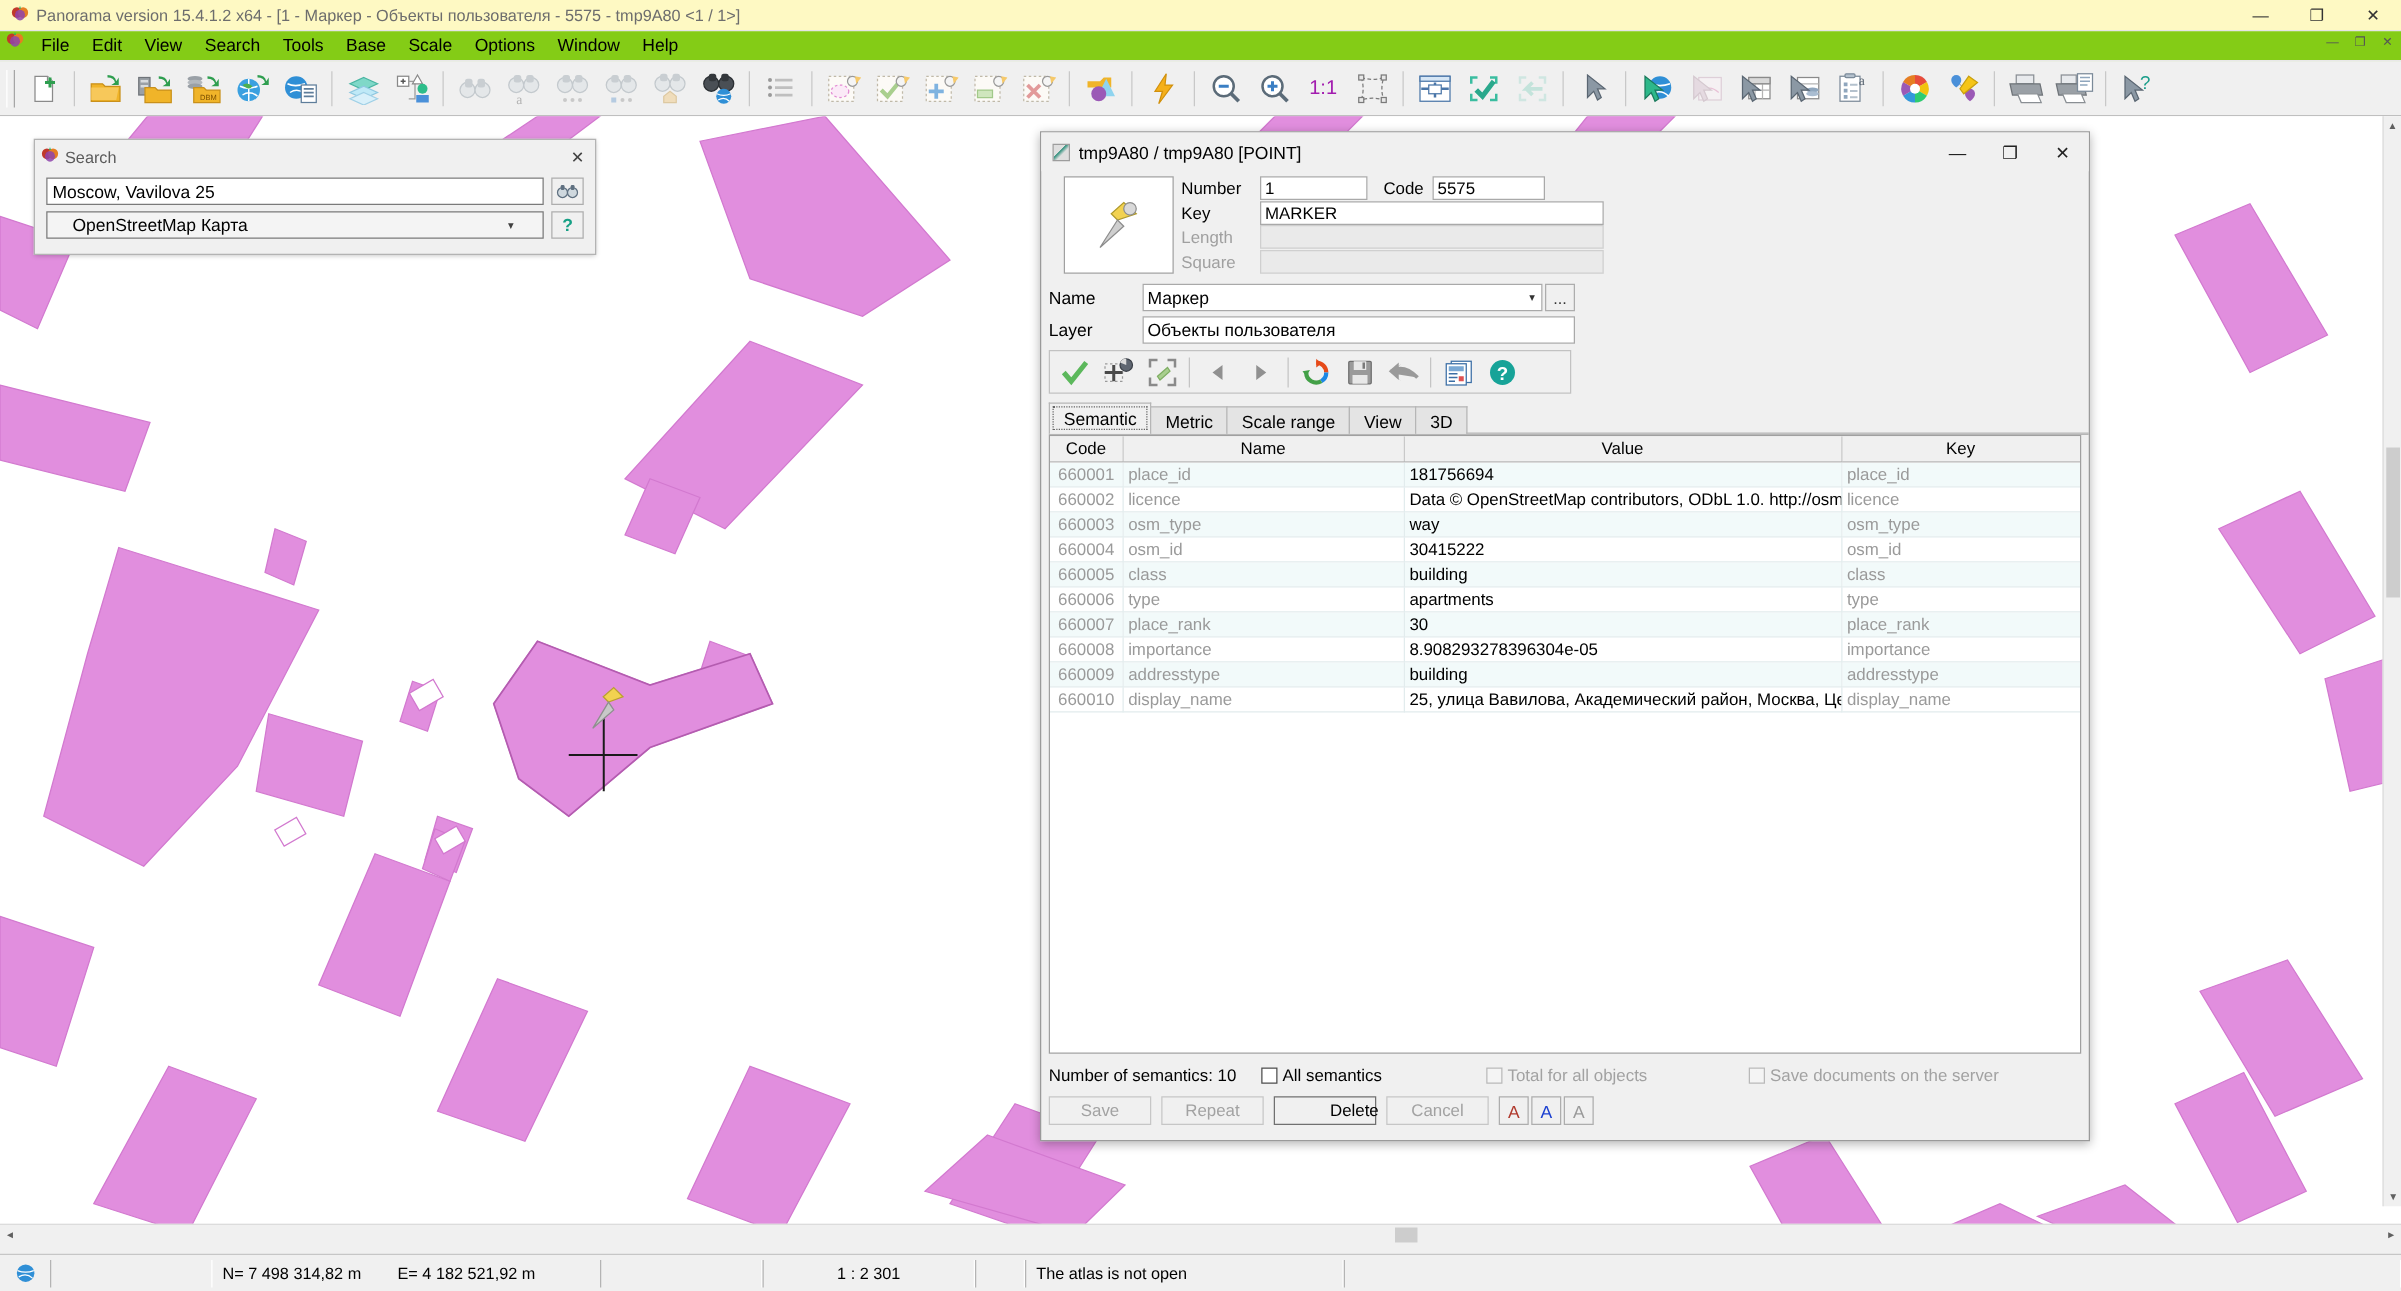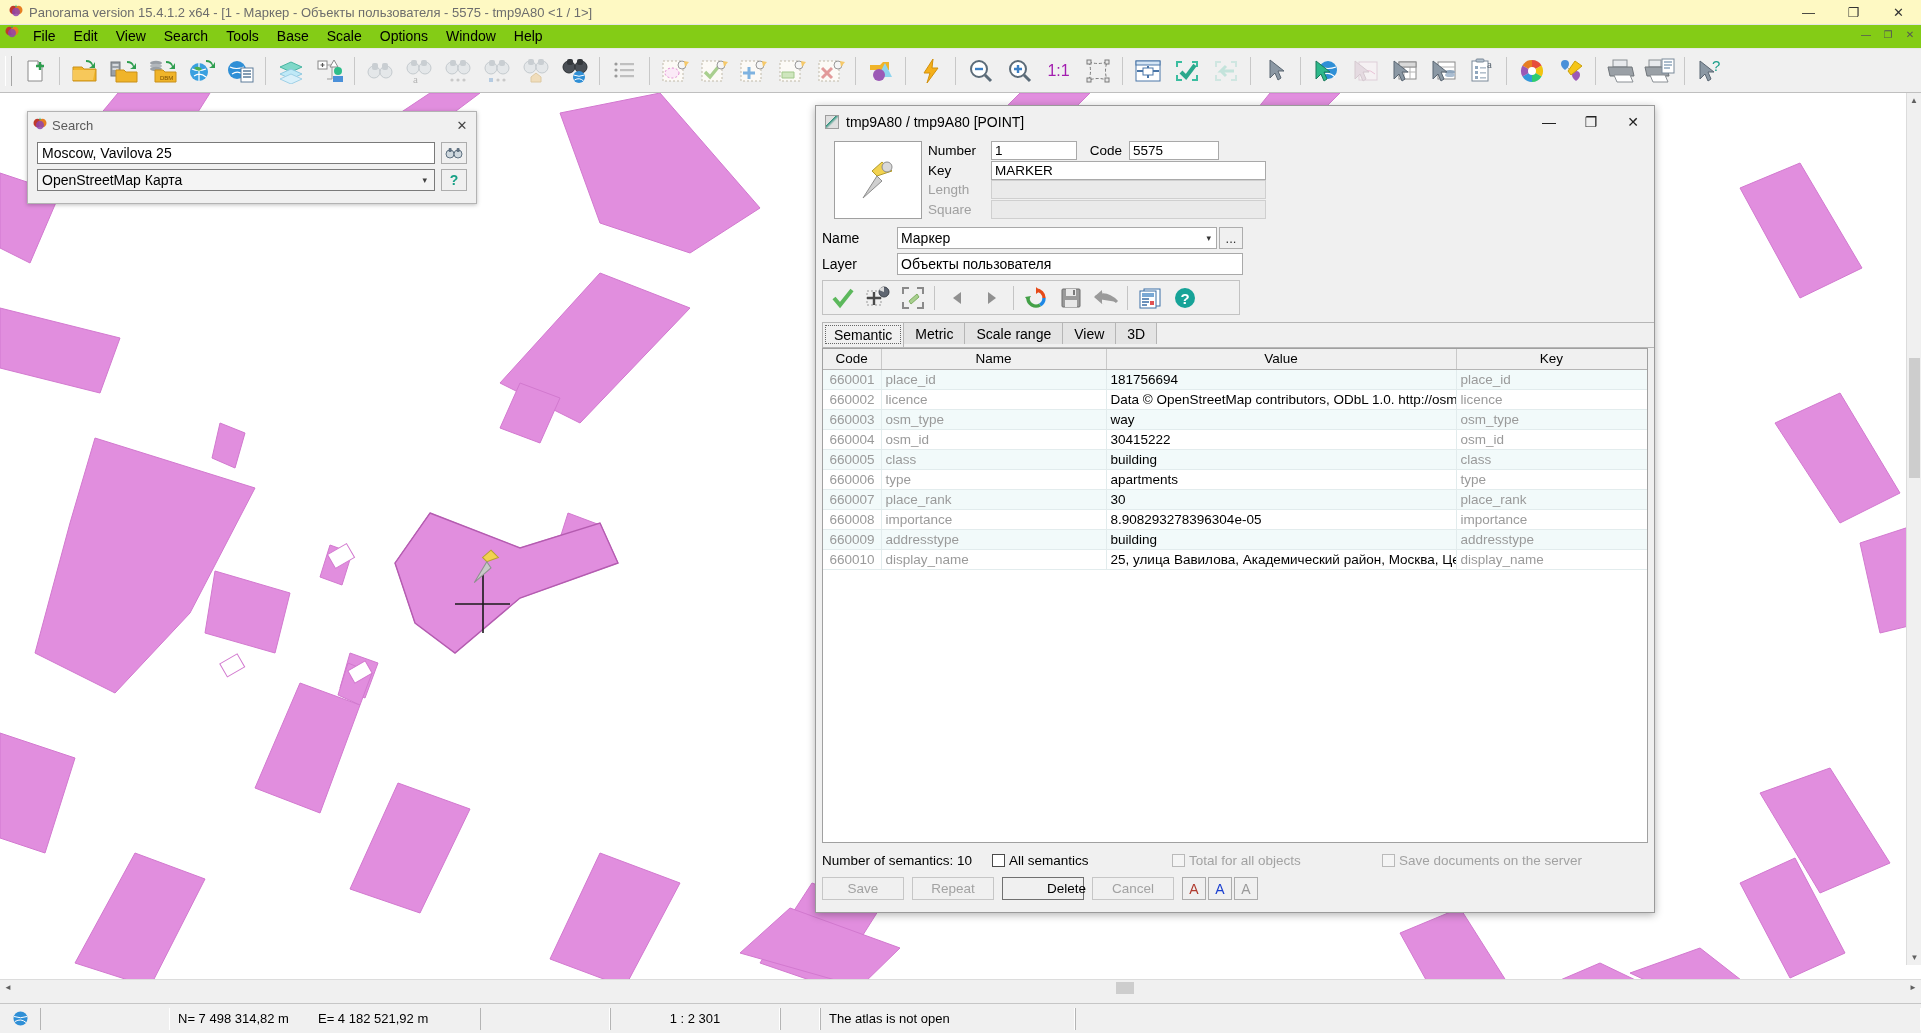--- a/index.html
+++ b/index.html
@@ -72,26 +72,26 @@
   #search-dialog .sd-title .sp { flex:1; }
   #search-dialog .sd-close { width:28px; height:24px; display:flex; align-items:center;
                              justify-content:center; color:#444; font-size:13px; }
   #search-dialog .sd-body { padding:3px 9px; }
   .sd-row { display:flex; align-items:center; margin-bottom:5px; }
   .sd-input { flex:1; height:22px; border:1px solid #7a7a7a; background:#fff;
               font-size:14px; padding:1px 4px; line-height:20px; }
   .sd-sqbtn { width:26px; height:22px; margin-left:6px; border:1px solid #adadad; background:#f0f0f0;
               display:flex; align-items:center; justify-content:center; }
   .sd-select { flex:1; height:22px; border:1px solid #7a7a7a; background:#f4f4f4;
-               font-size:14px; padding:1px 4px; display:flex; align-items:center; }
+               font-size:14px; padding:1px 20px; display:flex; align-items:center; }
   .sd-select .cv { flex:1; }
   .sd-select .chev { color:#404040; font-size:9px; padding-right:3px;}
   
   #obj-dialog {
-    position:absolute; left:815px; top:105px; width:840px; height:808px;
+    position:absolute; left:832px; top:105px; width:840px; height:808px;
     background:#f0f0f0; border:1px solid #9a9a9a; box-shadow:0 2px 8px rgba(0,0,0,.3);
   }
   #obj-dialog .od-title { height:31px; display:flex; align-items:center; background:#f0f0f0; }
   #obj-dialog .od-title .ic { width:14px; height:14px; margin-left:9px; margin-right:7px;
                               background:linear-gradient(135deg,#dfdfdf 40%,#2c8e7a 41%,#dfdfdf 60%);
                               border:1px solid #9d9d9d;}
   #obj-dialog .od-title .tx { font-size:14px; }
   #obj-dialog .od-title .sp { flex:1; }
   .od-wb { width:42px; height:30px; display:flex; align-items:center; justify-content:center;
            font-size:14px; color:#222; }
@@ -119,21 +119,21 @@
              display:flex; align-items:center; justify-content:center; font-size:13px; color:#333;}
   .of-wide { width:346px; height:22px; border:1px solid #a9a9a9; background:#fff;
              font-size:14px; padding:0 3px; display:flex; align-items:center;}
   
   .od-itb { margin:3px 6px 0 6px; width:418px; height:35px; border:1px solid #c2c2c2;
             background:#f0f0f0; display:flex; align-items:center; padding:0 2px; }
   .od-itb .ib { width:35px; height:31px; display:flex; align-items:center; justify-content:center;
                 border:1px solid transparent; border-radius:2px; }
   .od-itb .isep { width:1px; height:24px; background:#c4c4c4; margin:0 4px; }
   
-  .od-tabs { display:flex; align-items:flex-start; height:26px; margin:7px 0 0 6px;
+  .od-tabs { display:flex; align-items:flex-end; height:26px; margin:7px 0 0 6px;
              border-bottom:1px solid #b6b6b6; }
   .od-tab { height:22px; padding:0 11px; font-size:14px; display:flex; align-items:center;
             border:1px solid #b6b6b6; border-bottom:none; background:#e4e4e4; margin-right:-1px; }
   .od-tab.active { background:#f0f0f0; height:25px; outline:1px dotted #666; outline-offset:-4px; }
   
   .od-tablewrap { margin:0 6px; width:826px; height:495px; background:#fff;
                   border:1px solid #a0a0a0; overflow:hidden; }
   table.sem { border-collapse:collapse; width:100%; table-layout:fixed; }
   table.sem th { background:#f0f0f0; border-right:1px solid #c9c9c9; border-bottom:1px solid #b5b5b5;
                  font-weight:normal; font-size:13.5px; height:20px; }

